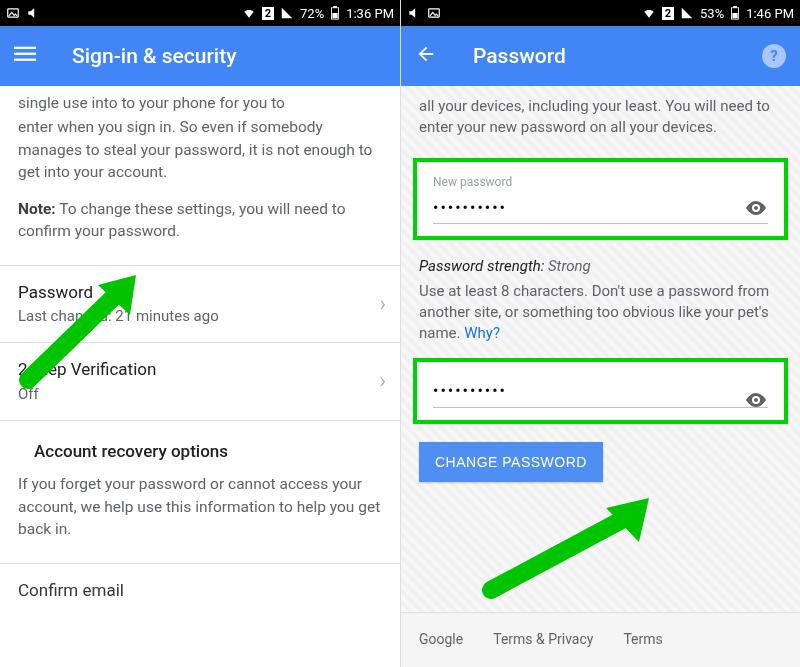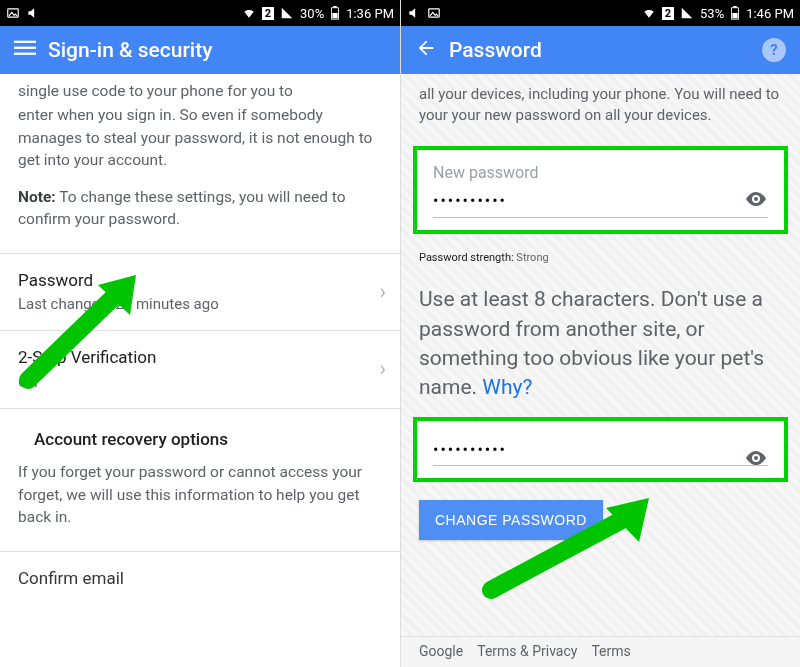--- a/index.html
+++ b/index.html
@@ -22,25 +22,25 @@
     align-items: center;
     font-size: 13px;
     padding: 0 6px;
   }
   .sb-left { display:flex; gap:6px; align-items:center; }
   .sb-right { margin-left:auto; display:flex; gap:6px; align-items:center; }
   .sb-icon svg { display:block; }
   .appbar {
     background: #4285f4;
     color: #fff;
-    height: 48px;
+    height: 60px;
     display: flex;
     align-items: center;
     padding: 8px 14px;
-    gap: 12px;
+    gap: 36px;
   }
   .appbar-title { font-size: 21px; font-weight: 500; }
   .appbar-spacer { flex:1; }
   .help-circle {
     width: 24px; height:24px; border-radius:50%;
     background: rgba(255,255,255,0.55); color:#4285f4;
     display:flex; align-items:center; justify-content:center;
     font-weight:bold; font-size:15px;
   }
   .content-left {
@@ -72,46 +72,46 @@
     display:flex; flex-direction:column;
   }
   .r-para { padding: 10px 18px 14px 18px; color:#5f6368; }
   .field-box {
     background:#fff;
     margin: 6px 12px;
     padding: 12px 16px 12px 16px;
     position:relative;
     border:4px solid #00d400;
   }
-  .field-label { color:#9aa0a6; font-size:16px; }
+  .field-label { color:#9aa0a6; font-size:12px; }
   .field-value {
     color:#000; font-size:16px; letter-spacing:2px;
     padding: 6px 0 4px 0;
     border-bottom:1px solid #c0c0c0;
   }
   .eye-icon {
     position:absolute; right:16px; top:50%; transform:translateY(-10%);
     color:#5f6368;
   }
   .strength-block { padding: 10px 18px 8px 18px; }
-  .strength-line { color:#202124; font-size:11px; }
+  .strength-line { color:#202124; font-size:15px;font-style:italic; }
   .strength-val { color:#5f6368; }
-  .guidance { color:#5f6368; font-size:21px; margin-top:20px; }
+  .guidance { color:#5f6368; font-size:15px; margin-top:4px; }
   .why-link { color:#1a73e8; }
   .btn-row { padding: 12px 18px; display:flex; }
   .change-btn {
     background:#4f8ef2; color:#fff; border:none;
     padding: 12px 16px; font-size:14px; font-weight:500;
     letter-spacing:0.5px; box-shadow:0 1px 2px rgba(0,0,0,0.2);
   }
   .footer-links {
     background:#f5f5f5;
     border-top:1px solid #e0e0e0;
-    padding: 5px 18px;
-    display:flex; gap:14px;
+    padding: 17px 18px;
+    display:flex; gap:30px;
     color:#5f6368; font-size:14px;
   }
   
   .arrow {
     position:absolute; pointer-events:none;
   }
 </style>
 </head>
 <body>
 
@@ -137,21 +137,21 @@
             <svg width="14" height="14" viewBox="0 0 24 24" fill="#fff">
               <path d="M12 20l8-10c-4-4-12-4-16 0l8 10z"></path>
             </svg>
           </span>
         <span style="background:#fff;color:#000;font-weight:bold;padding:0 3px;font-size:11px;">2</span>
         <span class="sb-icon">
             <svg width="14" height="14" viewBox="0 0 24 24" fill="#fff">
               <path d="M3 21h18L3 3v18z"></path>
             </svg>
           </span>
-        <span>30%</span>
+        <span>72%</span>
         <span class="sb-icon">
             <svg width="10" height="14" viewBox="0 0 10 16" fill="#fff">
               <rect x="1" y="2" width="8" height="13" fill="none" stroke="#fff"></rect>
               <rect x="3" y="0" width="4" height="2"></rect>
               <rect x="2" y="8" width="6" height="6"></rect>
             </svg>
           </span>
         <span>1:36 PM</span>
       </div>
     </div>
@@ -160,39 +160,39 @@
       <span><svg width="22" height="22" viewBox="0 0 24 24" fill="#fff">
             <rect y="4" width="24" height="2.5"></rect>
             <rect y="10.5" width="24" height="2.5"></rect>
             <rect y="17" width="24" height="2.5"></rect>
           </svg></span>
       <span class="appbar-title">Sign-in &amp; security</span>
     </div>
 
     <div class="content-left">
       <div class="para" style="margin-top:-4px">
-        <div style="color:#5f6368;overflow:hidden;white-space:nowrap;text-overflow:clip;filter:blur(0);margin-bottom:2px">single use code to your phone for you to</div>
+        <div style="color:#5f6368;overflow:hidden;white-space:nowrap;text-overflow:clip;filter:blur(0);margin-bottom:2px">single use into to your phone for you to</div>
         <span>enter when you sign in. So even if somebody manages to steal your password, it is not enough to get into your account.</span>
       </div>
       <div class="para">
         <span class="note-label">Note:</span><span> To change these settings, you will need to confirm your password.</span>
       </div>
       <hr class="hr">
       <div class="list-item">
         <div class="list-title">Password</div>
         <div class="list-sub">Last changed: 21 minutes ago</div>
         <span class="chevron">›</span>
       </div>
       <div class="list-item">
         <div class="list-title">2-Step Verification</div>
         <div class="list-sub">Off</div>
         <span class="chevron">›</span>
       </div>
       <div class="section-header">Account recovery options</div>
-      <div class="para">If you forget your password or cannot access your forget, we will use this information to help you get back in.</div>
+      <div class="para">If you forget your password or cannot access your account, we help use this information to help you get back in.</div>
       <hr class="hr">
       <div class="list-item" style="border-bottom:none;padding-bottom:0">
         <div class="list-title" style="opacity:0.9">Confirm email</div>
       </div>
     </div>
 
     <svg class="arrow" style="left:18px;top:270px" width="150" height="120" viewBox="0 0 150 120">
       <defs>
           <linearGradient id="g1">
             <stop stop-color="#00c400"></stop>
@@ -245,21 +245,21 @@
     <div class="appbar">
       <span><svg width="22" height="22" viewBox="0 0 24 24" fill="#fff">
             <path d="M20 11H7.8l5.6-5.6L12 4l-8 8 8 8 1.4-1.4L7.8 13H20z"></path>
           </svg></span>
       <span class="appbar-title">Password</span>
       <span class="appbar-spacer"></span>
       <span class="help-circle">?</span>
     </div>
 
     <div class="content-right">
-      <div class="r-para">all your devices, including your phone. You will need to your your new password on all your devices.</div>
+      <div class="r-para">all your devices, including your least. You will need to enter your new password on all your devices.</div>
 
       <div class="field-box">
         <div class="field-label">New password</div>
         <div class="field-value">••••••••••</div>
         <span class="eye-icon"><svg width="24" height="24" viewBox="0 0 24 24" fill="#5f6368">
               <path d="M12 5C6 5 2 12 2 12s4 7 10 7 10-7 10-7-4-7-10-7zm0 11a4 4 0 110-8 4 4 0 010 8zm0-6a2 2 0 100 4 2 2 0 000-4z"></path>
             </svg></span>
       </div>
 
       <div class="strength-block">

